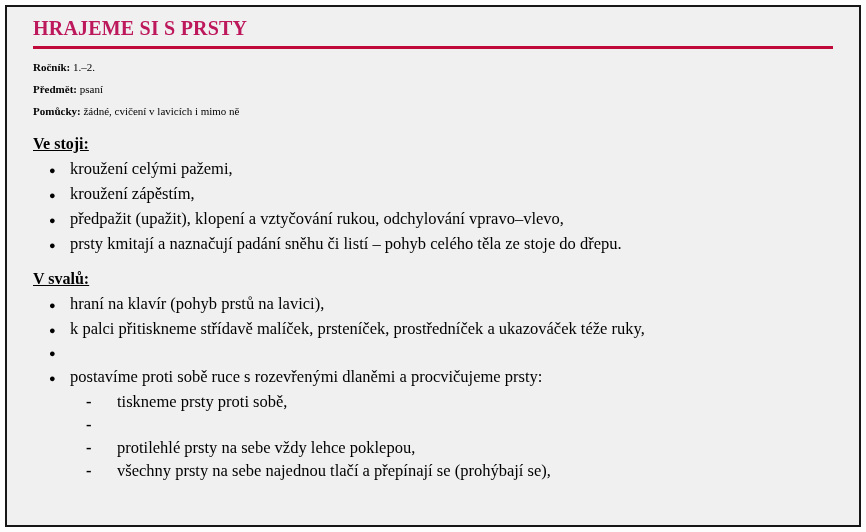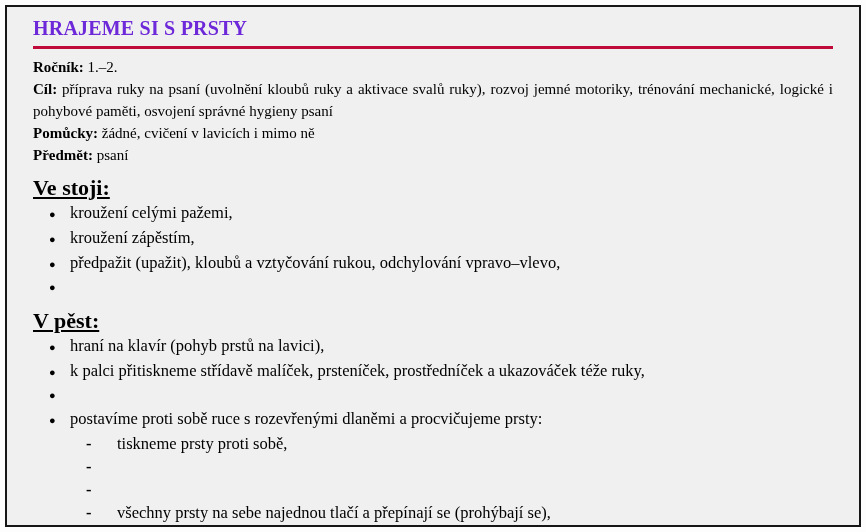--- a/index.html
+++ b/index.html
@@ -27,38 +27,38 @@
     border: 2px solid #161616;
     padding: 6px 26px 0 26px;
     overflow: hidden;
   }
   .title {
     margin: 0;
     padding-top: 3px;
     font-size: 20px;
     line-height: 24px;
     font-weight: bold;
-    color: #6d28d9;
+    color: #be185d;
     letter-spacing: 0.2px;
   }
   .title-rule {
     height: 3px;
     background: #c00a3a;
     margin: 6px 0 7px 0;
   }
   .meta p {
     margin: 0;
-    font-size: 15px;
+    font-size: 11px;
     line-height: 22px;
   }
   .meta .justify { text-align: justify; }
   .meta b { font-weight: bold; }
   .section-heading {
     margin: 11px 0 2px 0;
-    font-size: 22px;
+    font-size: 16px;
     line-height: 22px;
     font-weight: bold;
     text-decoration: underline;
   }
   ul.blist {
     list-style: none;
     margin: 0;
     padding: 0;
   }
   ul.blist li {
@@ -88,48 +88,48 @@
 <body>
 
 <div class="stage">
   <div class="doc">
 
     <h1 class="title">HRAJEME SI S PRSTY</h1>
     <div class="title-rule"></div>
 
     <div class="meta">
       <p><b>Ročník:</b> <span>1.–2.</span></p>
-      <p class="justify"><b>Cíl:</b> <span>příprava ruky na psaní (uvolnění kloubů ruky a aktivace svalů ruky), rozvoj jemné motoriky, trénování mechanické, logické i pohybové paměti, osvojení správné hygieny psaní</span></p>
+      <p><b>Předmět:</b> <span>psaní</span></p>
       <p><b>Pomůcky:</b> <span>žádné, cvičení v lavicích i mimo ně</span></p>
-      <p><b>Předmět:</b> <span>psaní</span></p>
     </div>
 
     <div>
       <p class="section-heading">Ve stoji:</p>
       <ul class="blist">
         <li class="li1">
             <span class="marker">●</span>
             <span class="item-text">kroužení celými pažemi,</span>
           </li>
         <li class="li1">
             <span class="marker">●</span>
             <span class="item-text">kroužení zápěstím,</span>
           </li>
         <li class="li1">
             <span class="marker">●</span>
-            <span class="item-text">předpažit (upažit), kloubů a vztyčování rukou, odchylování vpravo–vlevo,</span>
+            <span class="item-text">předpažit (upažit), klopení a vztyčování rukou, odchylování vpravo–vlevo,</span>
           </li>
         <li class="li1">
             <span class="marker">●</span>
+            <span class="item-text">prsty kmitají a naznačují padání sněhu či listí – pohyb celého těla ze stoje do dřepu.</span>
           </li>
       </ul>
     </div>
 
     <div>
-      <p class="section-heading">V pěst:</p>
+      <p class="section-heading">V svalů:</p>
       <ul class="blist">
         <li class="li1">
             <span class="marker">●</span>
             <span class="item-text">hraní na klavír (pohyb prstů na lavici),</span>
           </li>
         <li class="li1">
             <span class="marker">●</span>
             <span class="item-text">k palci přitiskneme střídavě malíček, prsteníček, prostředníček a ukazováček téže ruky,</span>
           </li>
         <li class="li1">
@@ -141,20 +141,21 @@
           </li>
         <li class="li2">
             <span class="marker">-</span>
             <span class="item-text">tiskneme prsty proti sobě,</span>
           </li>
         <li class="li2">
             <span class="marker">-</span>
           </li>
         <li class="li2">
             <span class="marker">-</span>
+            <span class="item-text">protilehlé prsty na sebe vždy lehce poklepou,</span>
           </li>
         <li class="li2">
             <span class="marker">-</span>
             <span class="item-text">všechny prsty na sebe najednou tlačí a přepínají se (prohýbají se),</span>
           </li>
 
       </ul>
     </div>
 
   </div>

